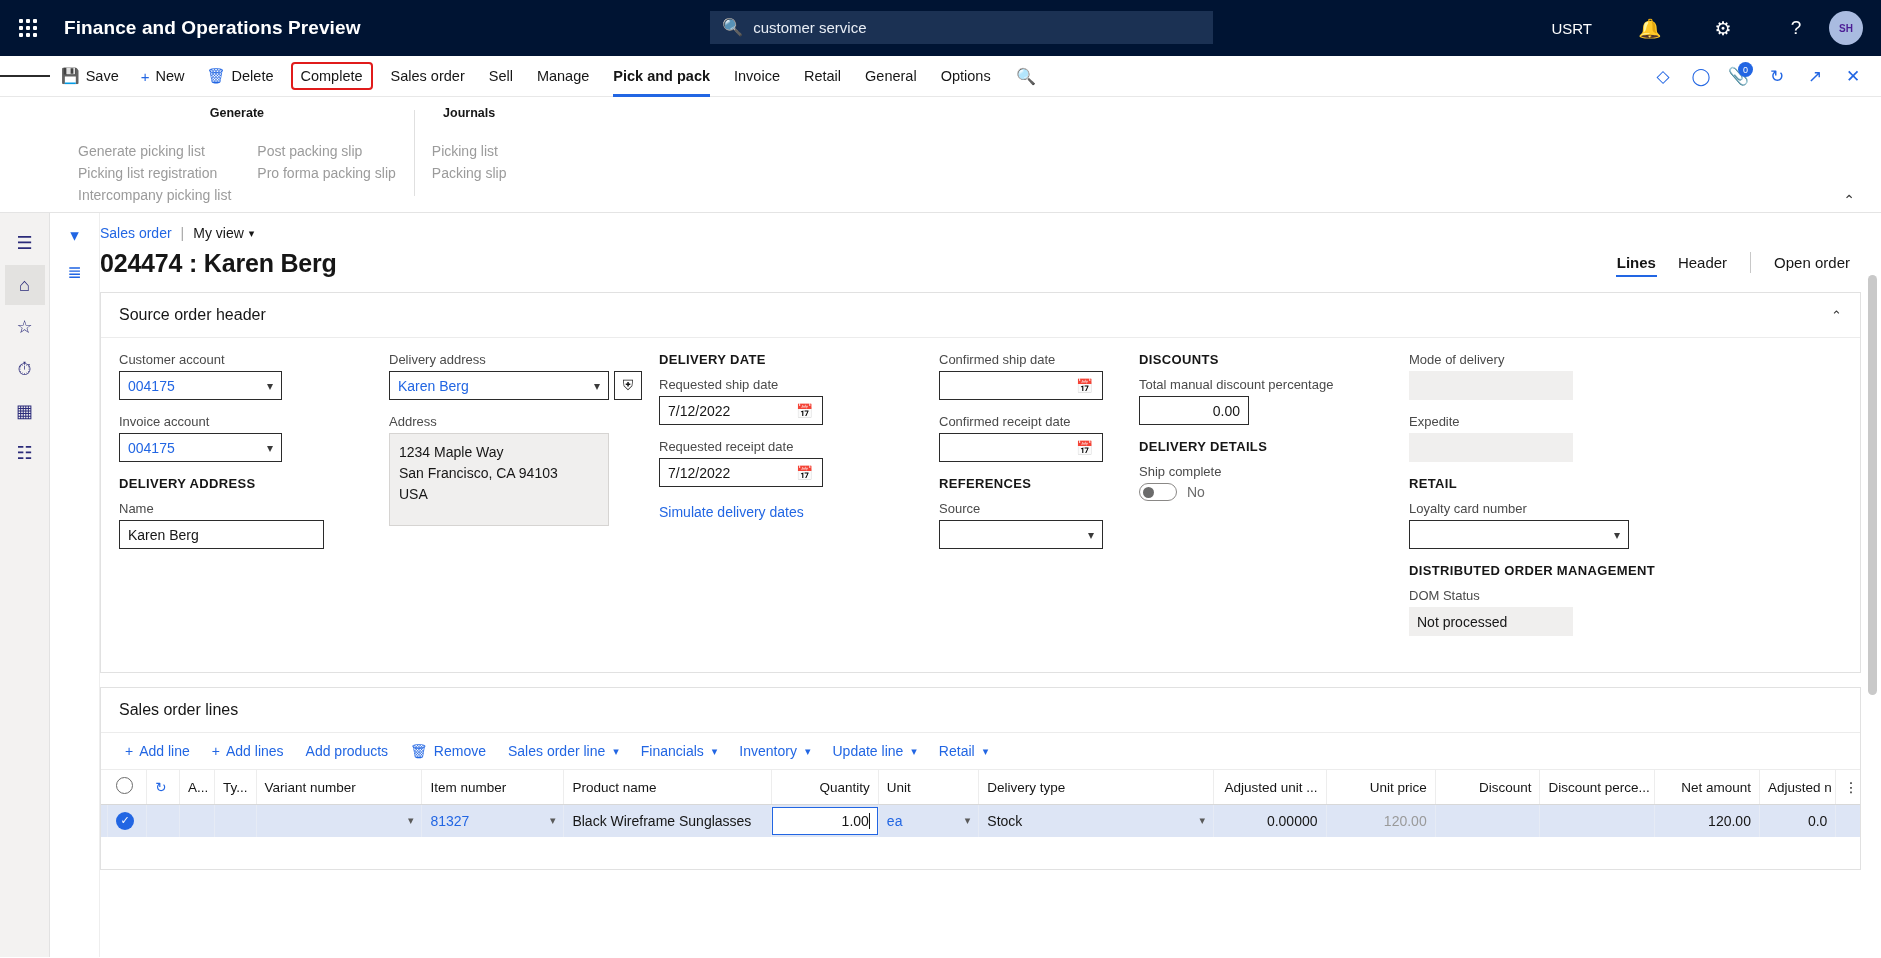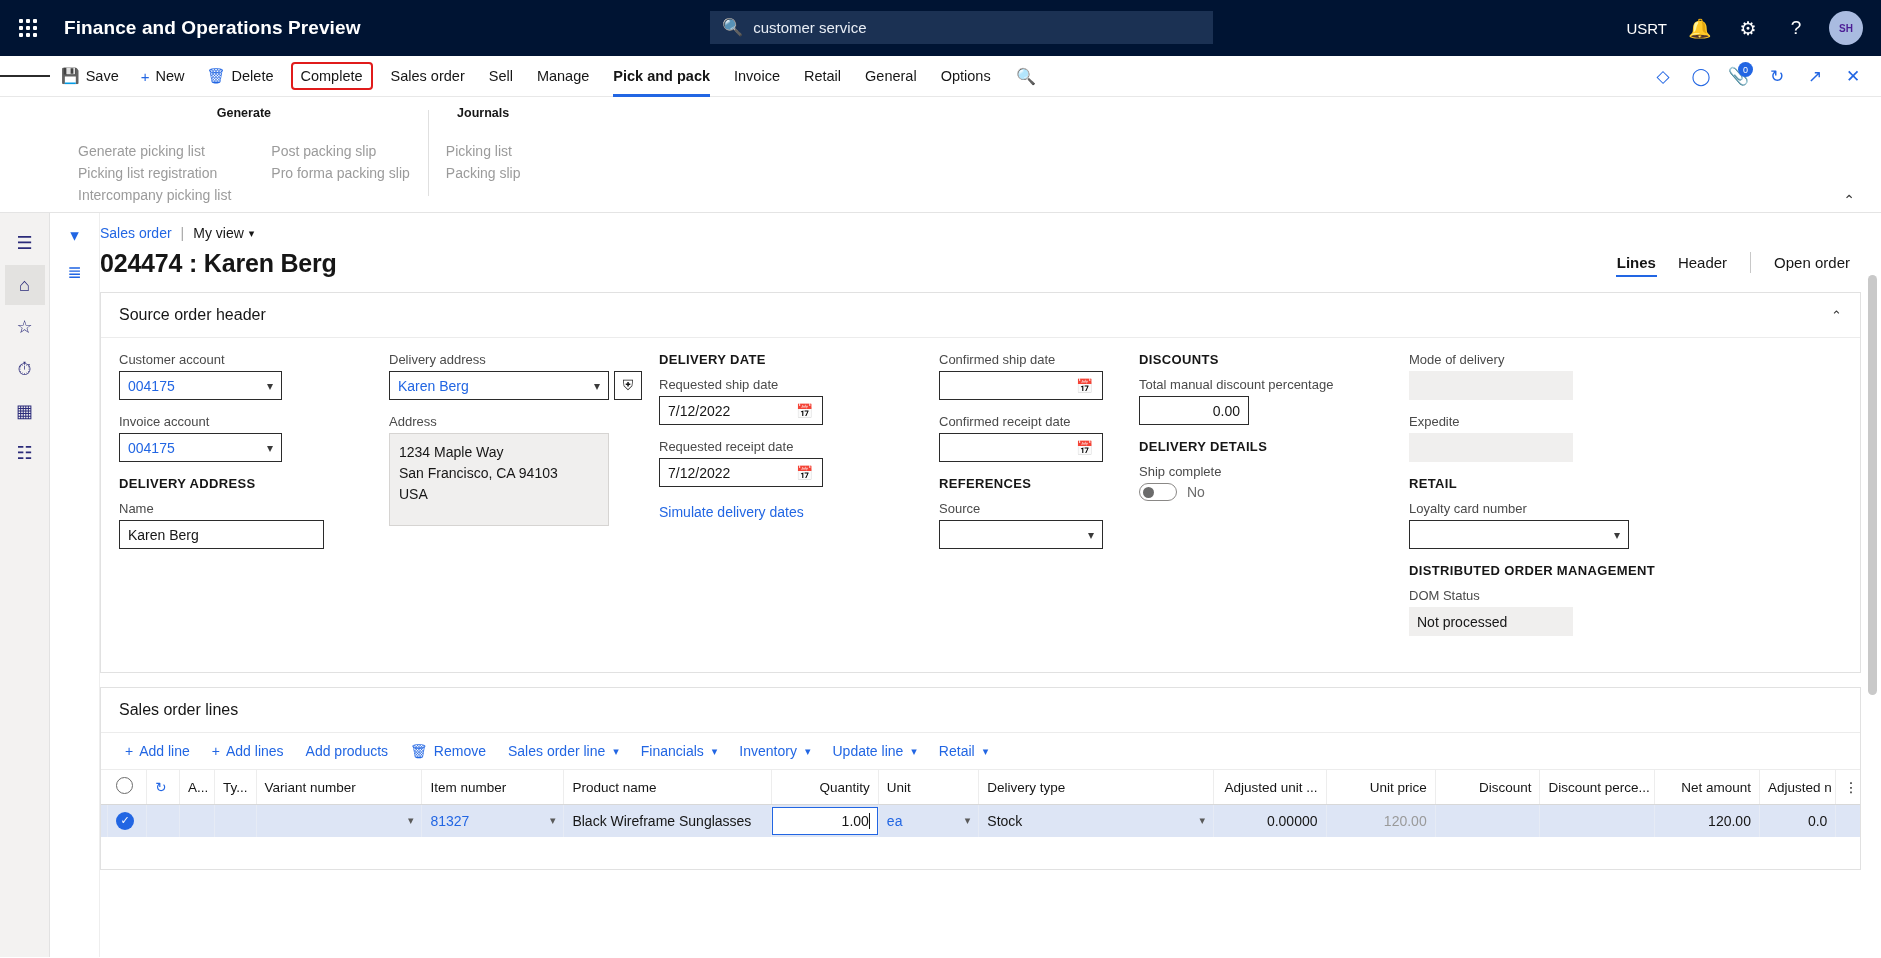--- a/index.html
+++ b/index.html
@@ -40,21 +40,21 @@
   }
   .global-search .mag { color: #dbe3ef; font-size: 17px; margin-right: 10px; }
   .global-search .val { color: #e9eef6; font-size: 15px; }
   .topbar-right {
     position: absolute; right: 0; top: 0; height: 56px;
     display: flex; align-items: center; padding-right: 18px; gap: 2px;
   }
   .tb-item {
     color: #ffffff; height: 56px; min-width: 46px;
     display: flex; align-items: center; justify-content: center;
-    font-size: 15px; cursor: pointer; padding: 0 8px;
+    font-size: 15px; cursor: pointer; padding: 0 8px; margin-left: 25px;
   }
   .tb-ico { font-size: 19px; }
   .avatar {
     width: 34px; height: 34px; border-radius: 50%;
     background: #a9bbe0; color: #4c1d95;
     display: flex; align-items: center; justify-content: center;
     font-size: 10px; font-weight: 600; margin-left: 8px; cursor: pointer;
   }
 
   
@@ -109,21 +109,21 @@
   
   .ribbon {
     background: #ffffff; border-bottom: 1px solid #e4e4e4;
     display: flex; padding: 9px 0 12px 60px; position: relative; height: 116px;
   }
   .rib-section { padding: 0 18px; position: relative; }
   .rib-section + .rib-section::before {
     content:""; position:absolute; left:0; top:4px; bottom:4px; width:1px; background:#e0e0e0;
   }
   .rib-title { font-size: 12.5px; font-weight: 700; text-align: center; margin-bottom: 23px; color:#161616; }
-  .rib-cols { display: flex; gap: 40px; justify-content: flex-end; }
+  .rib-cols { display: flex; gap: 26px; justify-content: flex-end; }
   .rib-col { display: flex; flex-direction: column; gap: 6px; }
   .rib-link { font-size: 14px; color: #9b9b9b; cursor: default; white-space: nowrap; }
   .ribbon-collapse {
     position: absolute; right: 26px; bottom: 4px;
     color: #3a3a3a; font-size: 14px; cursor: pointer;
   }
 
   
   .body-wrap { display: flex; height: calc(958px - 56px - 41px - 117px); }
   .left-rail {

